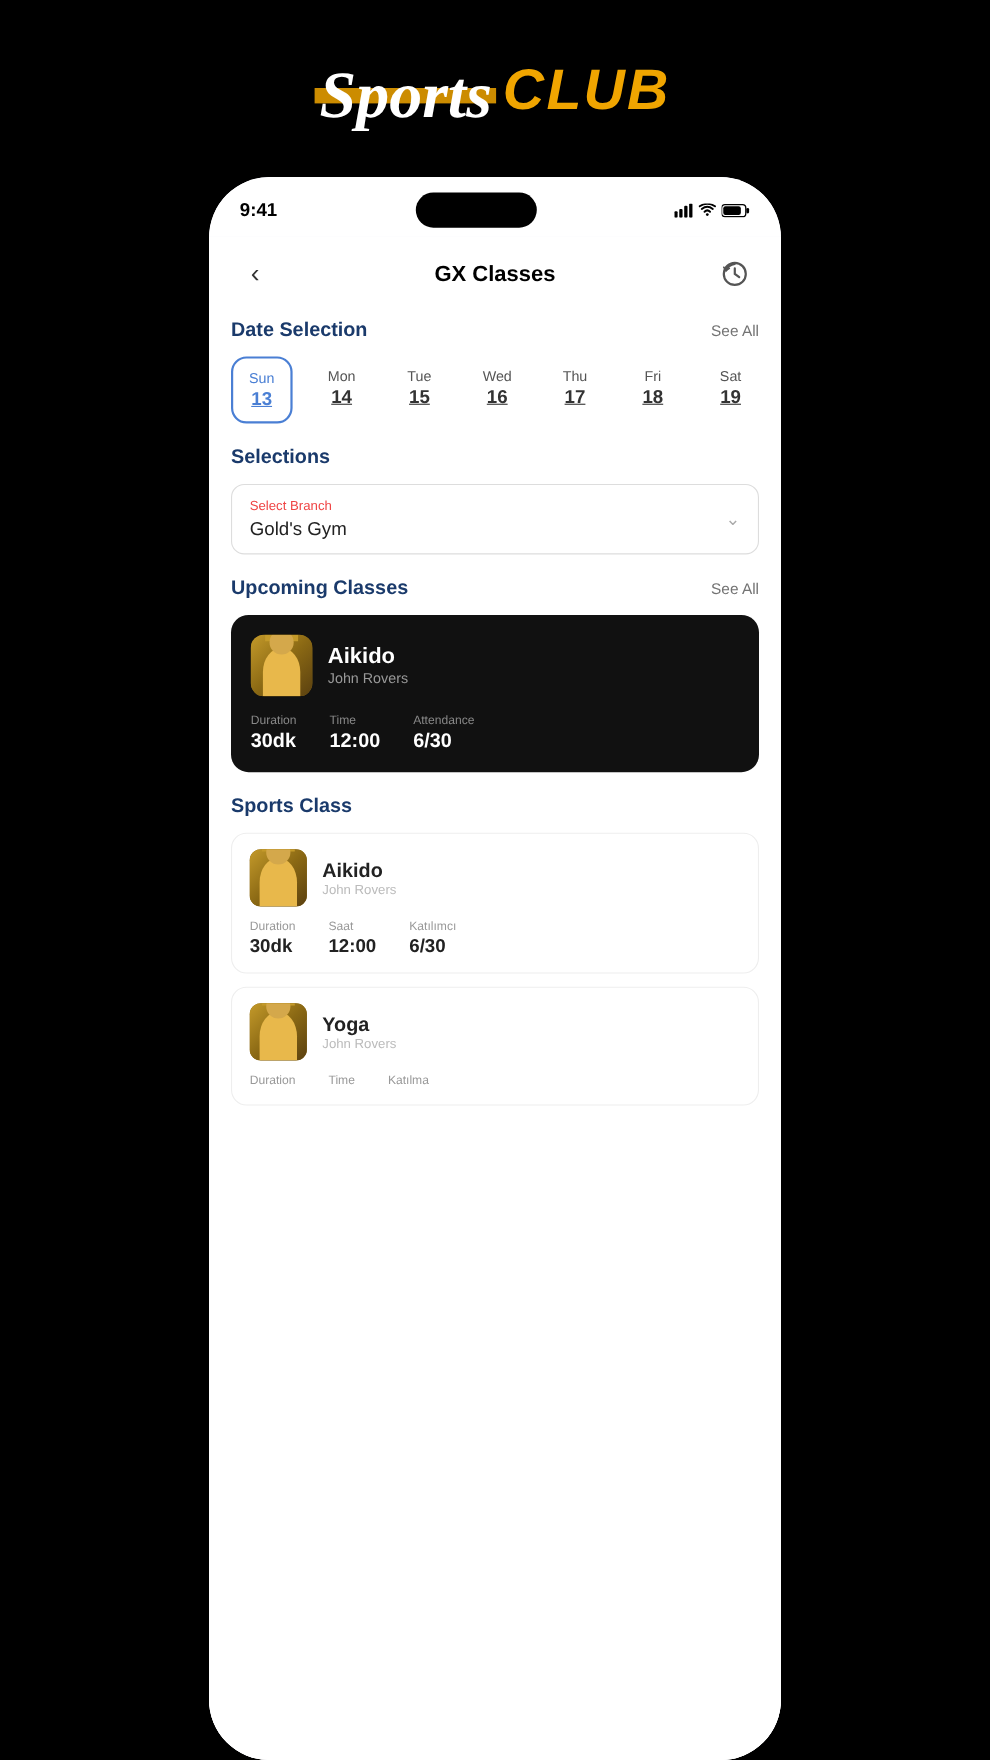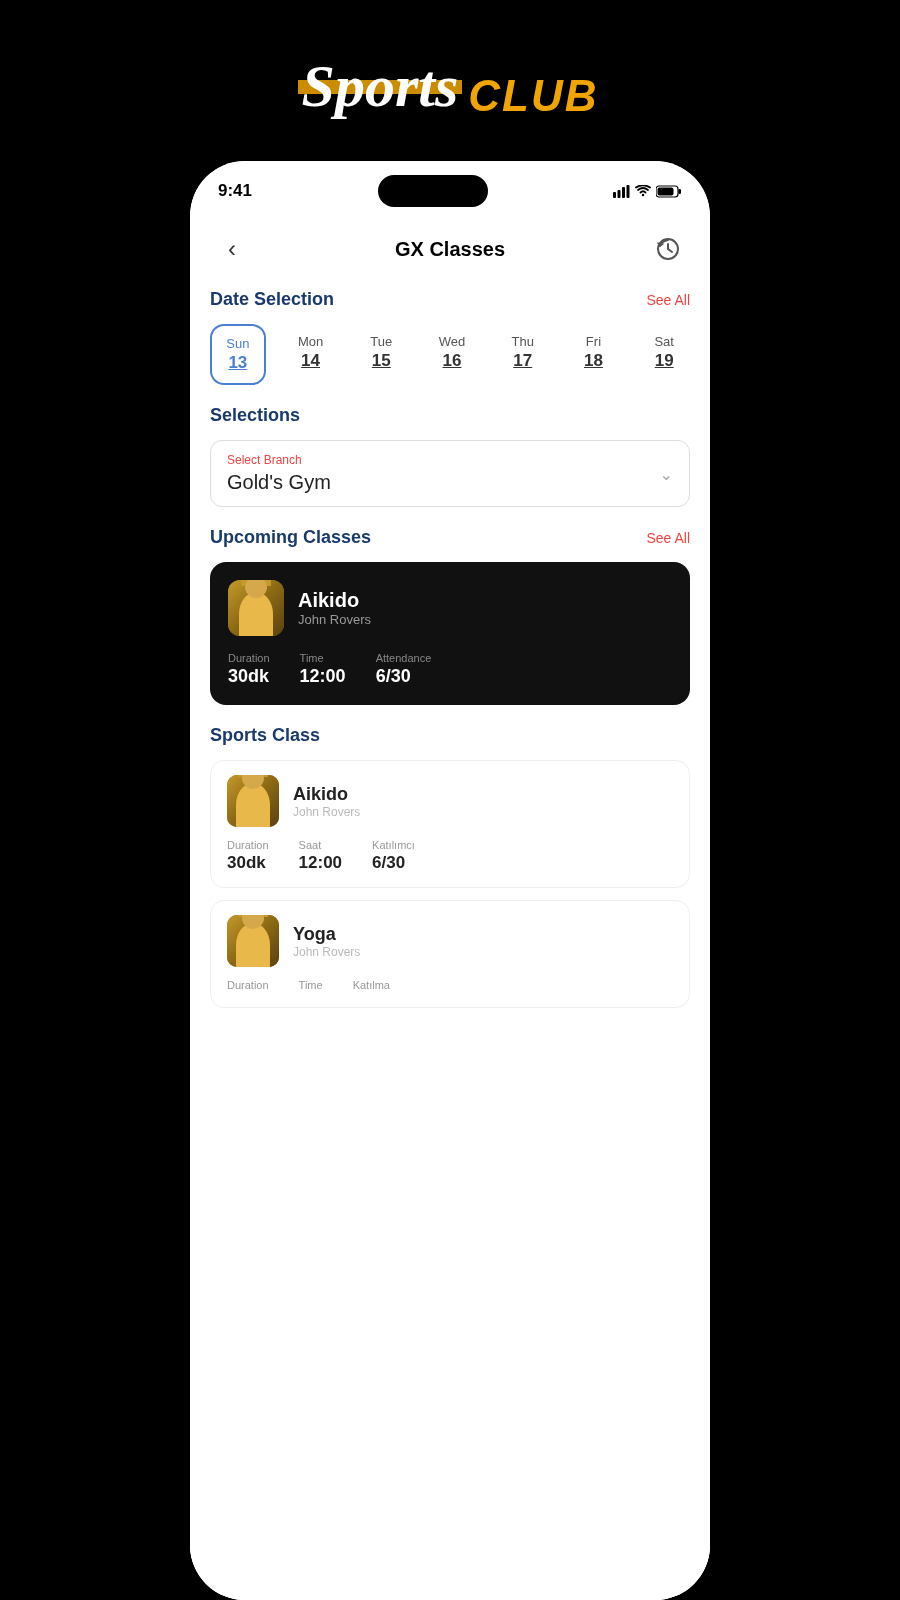--- a/index.html
+++ b/index.html
@@ -23,21 +23,21 @@
     .logo-westlife {
       font-size: 72px;
       font-weight: 900;
       color: #fff;
       letter-spacing: 4px;
       line-height: 1;
       text-transform: uppercase;
     }
     .logo-sub {
       display: flex;
-      align-items: flex-end;
+      align-items: flex-start;
       justify-content: center;
       gap: 10px;
       margin-top: -8px;
     }
     .logo-sports {
       font-size: 60px;
       font-weight: 700;
       color: #fff;
       font-style: italic;
       font-family: 'Georgia', serif;
@@ -54,21 +54,21 @@
       height: 14px;
       background: #f0a500;
       opacity: 0.85;
       z-index: 0;
     }
     .logo-sports span {
       position: relative;
       z-index: 1;
     }
     .logo-club {
-      font-size: 44px;
+      font-size: 52px;
       font-weight: 900;
       color: #f0a500;
       letter-spacing: 2px;
       font-style: italic;
       text-transform: uppercase;
     }
 
     
     .phone {
       width: 520px;
@@ -146,21 +146,21 @@
       margin-bottom: 14px;
       margin-top: 10px;
     }
     .section-title {
       font-size: 18px;
       font-weight: 700;
       color: #1a3a6b;
     }
     .see-all {
       font-size: 14px;
-      color: #ef4444;
+      color: #737373;
       cursor: pointer;
     }
 
     
     .date-row {
       display: flex;
       gap: 19px;
       margin-bottom: 20px;
     }
     .date-item {
@@ -206,21 +206,21 @@
       position: relative;
       cursor: pointer;
       margin-bottom: 20px;
     }
     .select-label {
       font-size: 12px;
       color: #ef4444;
       margin-bottom: 4px;
     }
     .select-value {
-      font-size: 20px;
+      font-size: 17px;
       color: #222;
       font-weight: 500;
     }
     .select-chevron {
       position: absolute;
       right: 16px;
       top: 50%;
       transform: translateY(-50%);
       color: #aaa;
       font-size: 16px;

